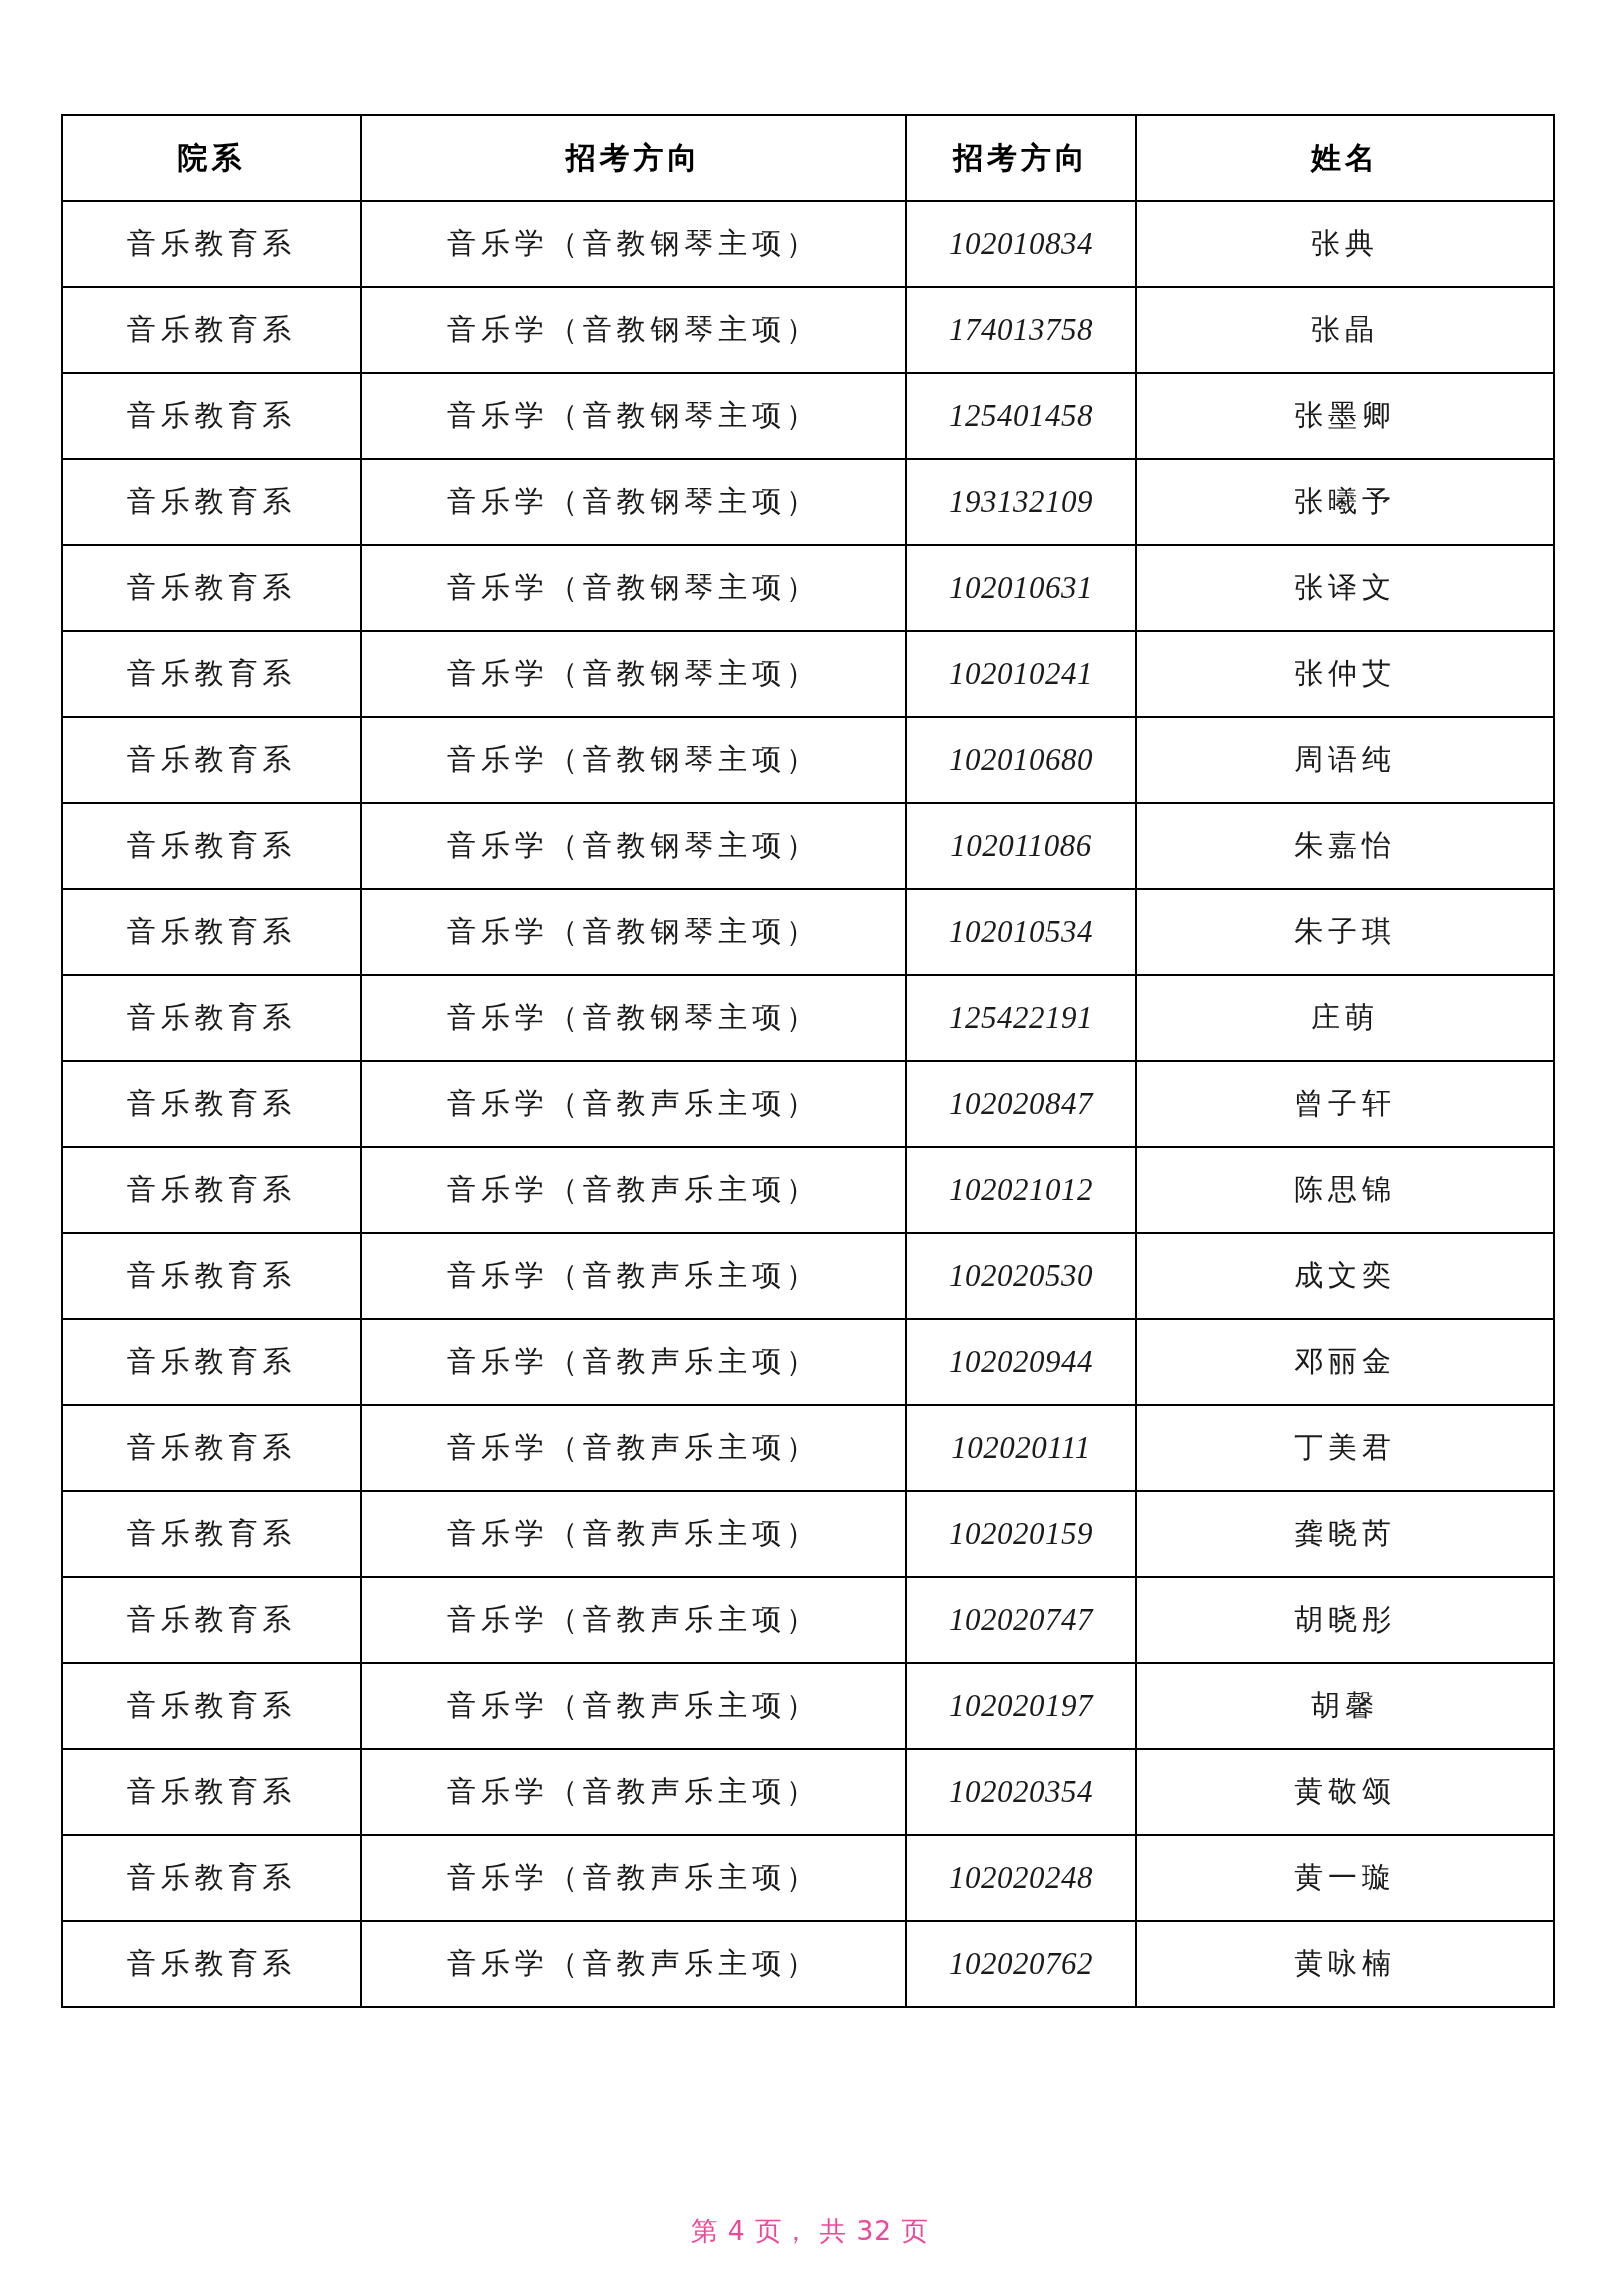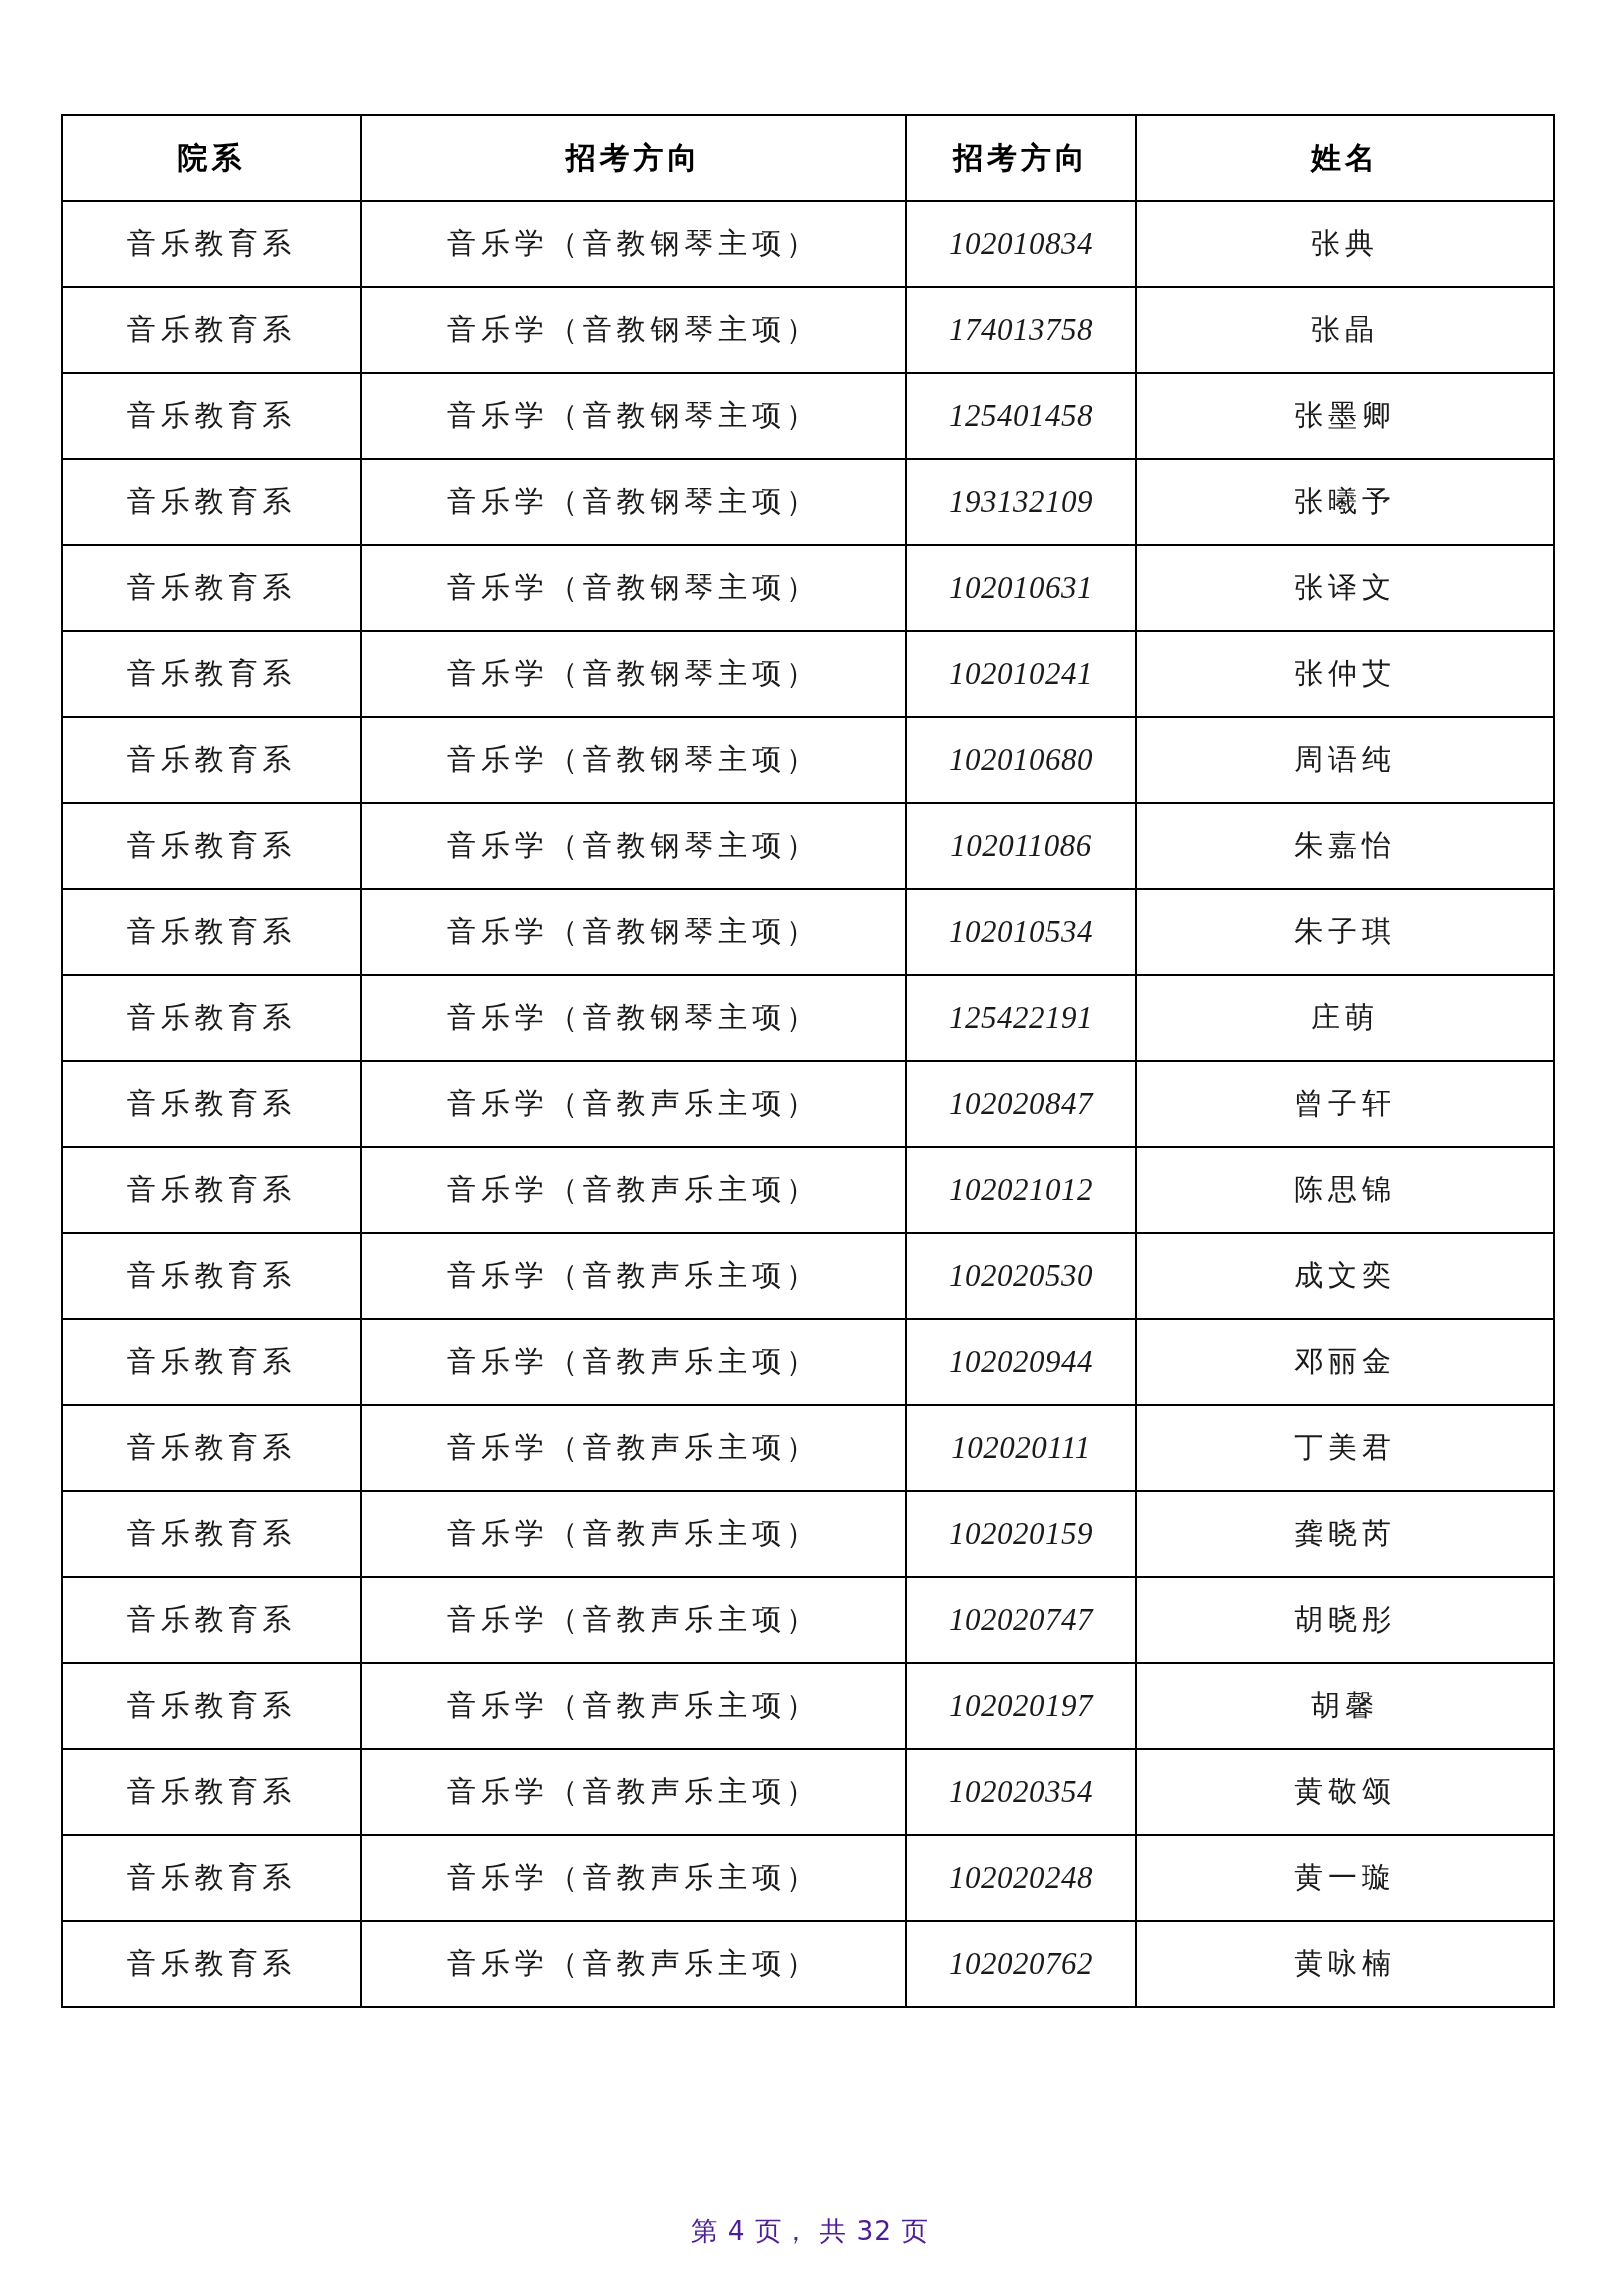--- a/index.html
+++ b/index.html
@@ -44,21 +44,21 @@
     col.c3 { width: 230px; }
     col.c4 { width: 418px; }
     .footer {
       position: absolute;
       left: 0;
       width: 1620px;
       top: 2213px;
       text-align: center;
       font-family: "DejaVu Sans", "Liberation Sans", sans-serif;
       font-size: 26.5px;
-      color: #4c1d95;
+      color: #ec4899;
       letter-spacing: 1px;
     }
   </style>
 </head>
 <body>
 
 <div class="page">
   <table class="roster">
     <colgroup>
       <col class="c1">

